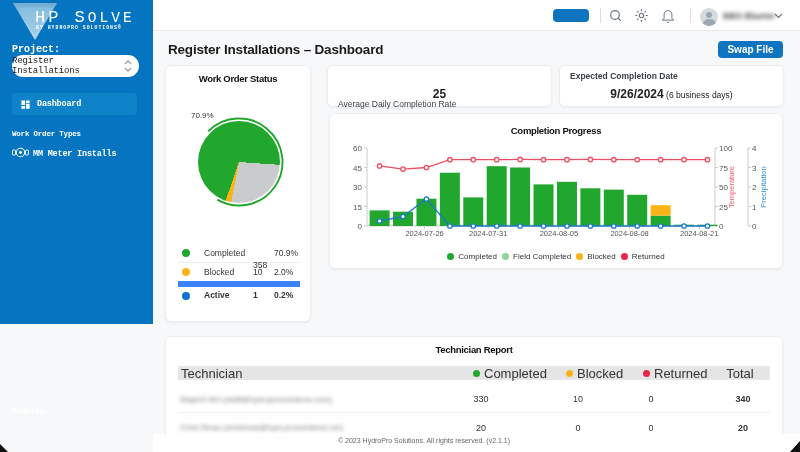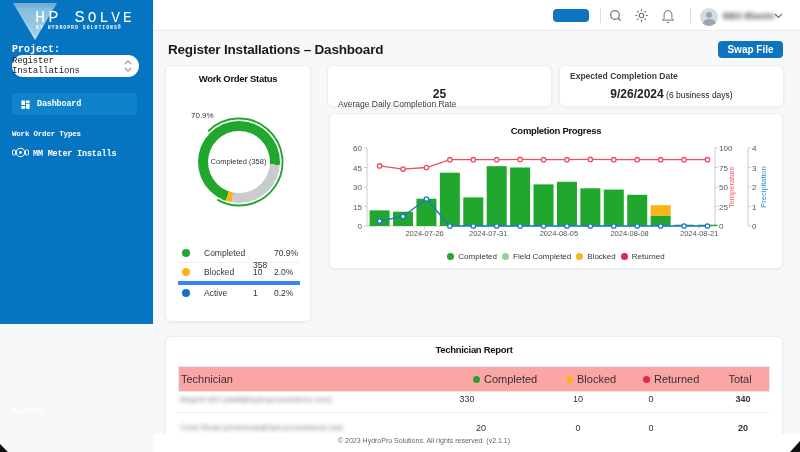--- a/index.html
+++ b/index.html
@@ -96,38 +96,35 @@
 
 <div class="card" style="left:165px;top:65px;width:146px;height:257px;">
   <div class="abs" style="left:0;right:0;top:7px;text-align:center;font-size:9.5px;font-weight:bold;color:#111;letter-spacing:-0.3px;">Work Order Status</div>
   <div class="abs" style="left:25px;top:45px;font-size:8px;color:#333;">70.9%</div>
 
   <svg class="abs" style="left:26.5px;top:49.5px;" width="92" height="92" viewBox="0 0 92 92">
     <path d="M 15.24 15.24 A 43.5 43.5 0 1 1 24.25 83.67" fill="none" stroke="#21a62e" stroke-width="1.9"></path>
   </svg>
 
   <div class="abs" style="left:31.5px;top:54.5px;width:82px;height:82px;border-radius:50%;background:conic-gradient(from 199deg, #21a62e 0deg 255deg, #c9cbcc 255deg 352deg, #fcb315 352deg 360deg);"></div>
-  <div class="abs" style="left:41.5px;top:64.5px;width:62px;height:62px;border-radius:50%;background:#fff;display:flex;align-items:center;justify-content:center;">
-    <span style="font-size:7.5px;color:#333;white-space:nowrap;">Completed (358)</span>
-  </div>
 
   <div class="abs" style="left:12px;top:177px;width:122px;font-size:8.5px;color:#333;">
     <div style="display:flex;align-items:center;height:19px;">
       <span style="width:8px;height:8px;border-radius:50%;background:#21a62e;margin-left:4px;"></span>
       <span style="margin-left:14px;width:49px;">Completed</span>
         <span style="width:21px;margin-top:24px;">358</span>
         <span>70.9%</span>
     </div>
     <div style="border-top:1px solid #eee;display:flex;align-items:center;height:19px;">
       <span style="width:8px;height:8px;border-radius:50%;background:#fcb315;margin-left:4px;"></span>
       <span style="margin-left:14px;width:49px;">Blocked</span>
         <span style="width:21px;">10</span>
         <span>2.0%</span>
     </div>
-    <div style="border-top:4px solid #3b82f6;display:flex;align-items:center;height:19px;">
+    <div style="border-top:6px solid #3b82f6;display:flex;align-items:flex-end;height:19px;font-weight:bold;">
       <span style="width:8px;height:8px;border-radius:50%;background:#1071c9;margin-left:4px;"></span>
       <span style="margin-left:14px;width:49px;">Active</span>
         <span style="width:21px;">1</span>
         <span>0.2%</span>
     </div>
   </div>
 </div>
 
 <div class="card" style="left:327px;top:65px;width:225px;height:42px;">
   <div class="abs" style="left:10px;top:5px;font-size:8.5px;color:#3a4147;margin-top:28px;">Average Daily Completion Rate</div>
@@ -239,30 +236,30 @@
   <div class="abs" style="left:0;right:0;top:138px;display:flex;justify-content:center;gap:5px;font-size:8px;color:#333;">
     <span style="display:flex;align-items:center;gap:4px;"><span style="width:7px;height:7px;border-radius:50%;background:#21a62e;"></span>Completed</span>
     <span style="display:flex;align-items:center;gap:4px;"><span style="width:7px;height:7px;border-radius:50%;background:#8fd598;"></span>Field Completed</span>
     <span style="display:flex;align-items:center;gap:4px;"><span style="width:7px;height:7px;border-radius:50%;background:#fcb315;"></span>Blocked</span>
     <span style="display:flex;align-items:center;gap:4px;"><span style="width:7px;height:7px;border-radius:50%;background:#e8254b;"></span>Returned</span>
   </div>
 </div>
 
 <div class="card" style="left:165px;top:336px;width:618px;height:130px;">
   <div class="abs" style="left:0;right:0;top:7px;text-align:center;font-size:9.5px;font-weight:bold;color:#111;letter-spacing:-0.3px;">Technician Report</div>
-  <div class="abs" style="left:12px;right:12px;top:29px;height:26px;background:#fca5a5;border:1px solid #e6e8ea;font-size:11px;color:#333;">
+  <div class="abs" style="left:12px;right:12px;top:29px;height:14px;background:#e5e5e5;border:1px solid #e6e8ea;font-size:13px;color:#333;">
     <div class="abs" style="left:2px;top:0;bottom:0;display:flex;align-items:center;">Technician</div>
     <div class="abs" style="left:294px;top:0;bottom:0;display:flex;align-items:center;gap:4px;"><span style="width:7px;height:7px;border-radius:50%;background:#21a62e;"></span>Completed</div>
     <div class="abs" style="left:387px;top:0;bottom:0;display:flex;align-items:center;gap:4px;"><span style="width:7px;height:7px;border-radius:50%;background:#fcb315;"></span>Blocked</div>
     <div class="abs" style="left:464px;top:0;bottom:0;display:flex;align-items:center;gap:4px;"><span style="width:7px;height:7px;border-radius:50%;background:#e8254b;"></span>Returned</div>
     <div class="abs" style="left:536px;top:0;bottom:0;width:50px;display:flex;align-items:center;justify-content:center;">Total</div>
   </div>
   <div class="abs" style="left:12px;right:12px;top:49px;height:27px;border-bottom:1px solid #eceef0;font-size:9px;color:#333;">
     <div class="abs" style="left:2px;top:9px;font-size:8px;color:#777;filter:blur(2.2px);">Mayerli MO (staff@hydroprosolutions.com)</div>
-    <div class="abs" style="left:259px;width:60px;top:0;bottom:0;display:flex;align-items:center;justify-content:center;">330</div>
+    <div class="abs" style="left:273px;width:60px;top:0;bottom:0;display:flex;align-items:center;justify-content:center;">330</div>
     <div class="abs" style="left:370px;width:60px;top:0;bottom:0;display:flex;align-items:center;justify-content:center;">10</div>
     <div class="abs" style="left:443px;width:60px;top:0;bottom:0;display:flex;align-items:center;justify-content:center;">0</div>
     <div class="abs" style="left:540px;width:50px;top:0;bottom:0;display:flex;align-items:center;justify-content:center;font-weight:bold;">340</div>
   </div>
   <div class="abs" style="left:12px;right:12px;top:77px;height:27px;font-size:9px;color:#333;">
     <div class="abs" style="left:2px;top:9px;font-size:8px;color:#777;filter:blur(2.2px);">Chris Rivas (chrisrivas@hpd-prosolutions.net)</div>
     <div class="abs" style="left:273px;width:60px;top:0;bottom:0;display:flex;align-items:center;justify-content:center;">20</div>
     <div class="abs" style="left:370px;width:60px;top:0;bottom:0;display:flex;align-items:center;justify-content:center;">0</div>
     <div class="abs" style="left:443px;width:60px;top:0;bottom:0;display:flex;align-items:center;justify-content:center;">0</div>
     <div class="abs" style="left:540px;width:50px;top:0;bottom:0;display:flex;align-items:center;justify-content:center;font-weight:bold;">20</div>

